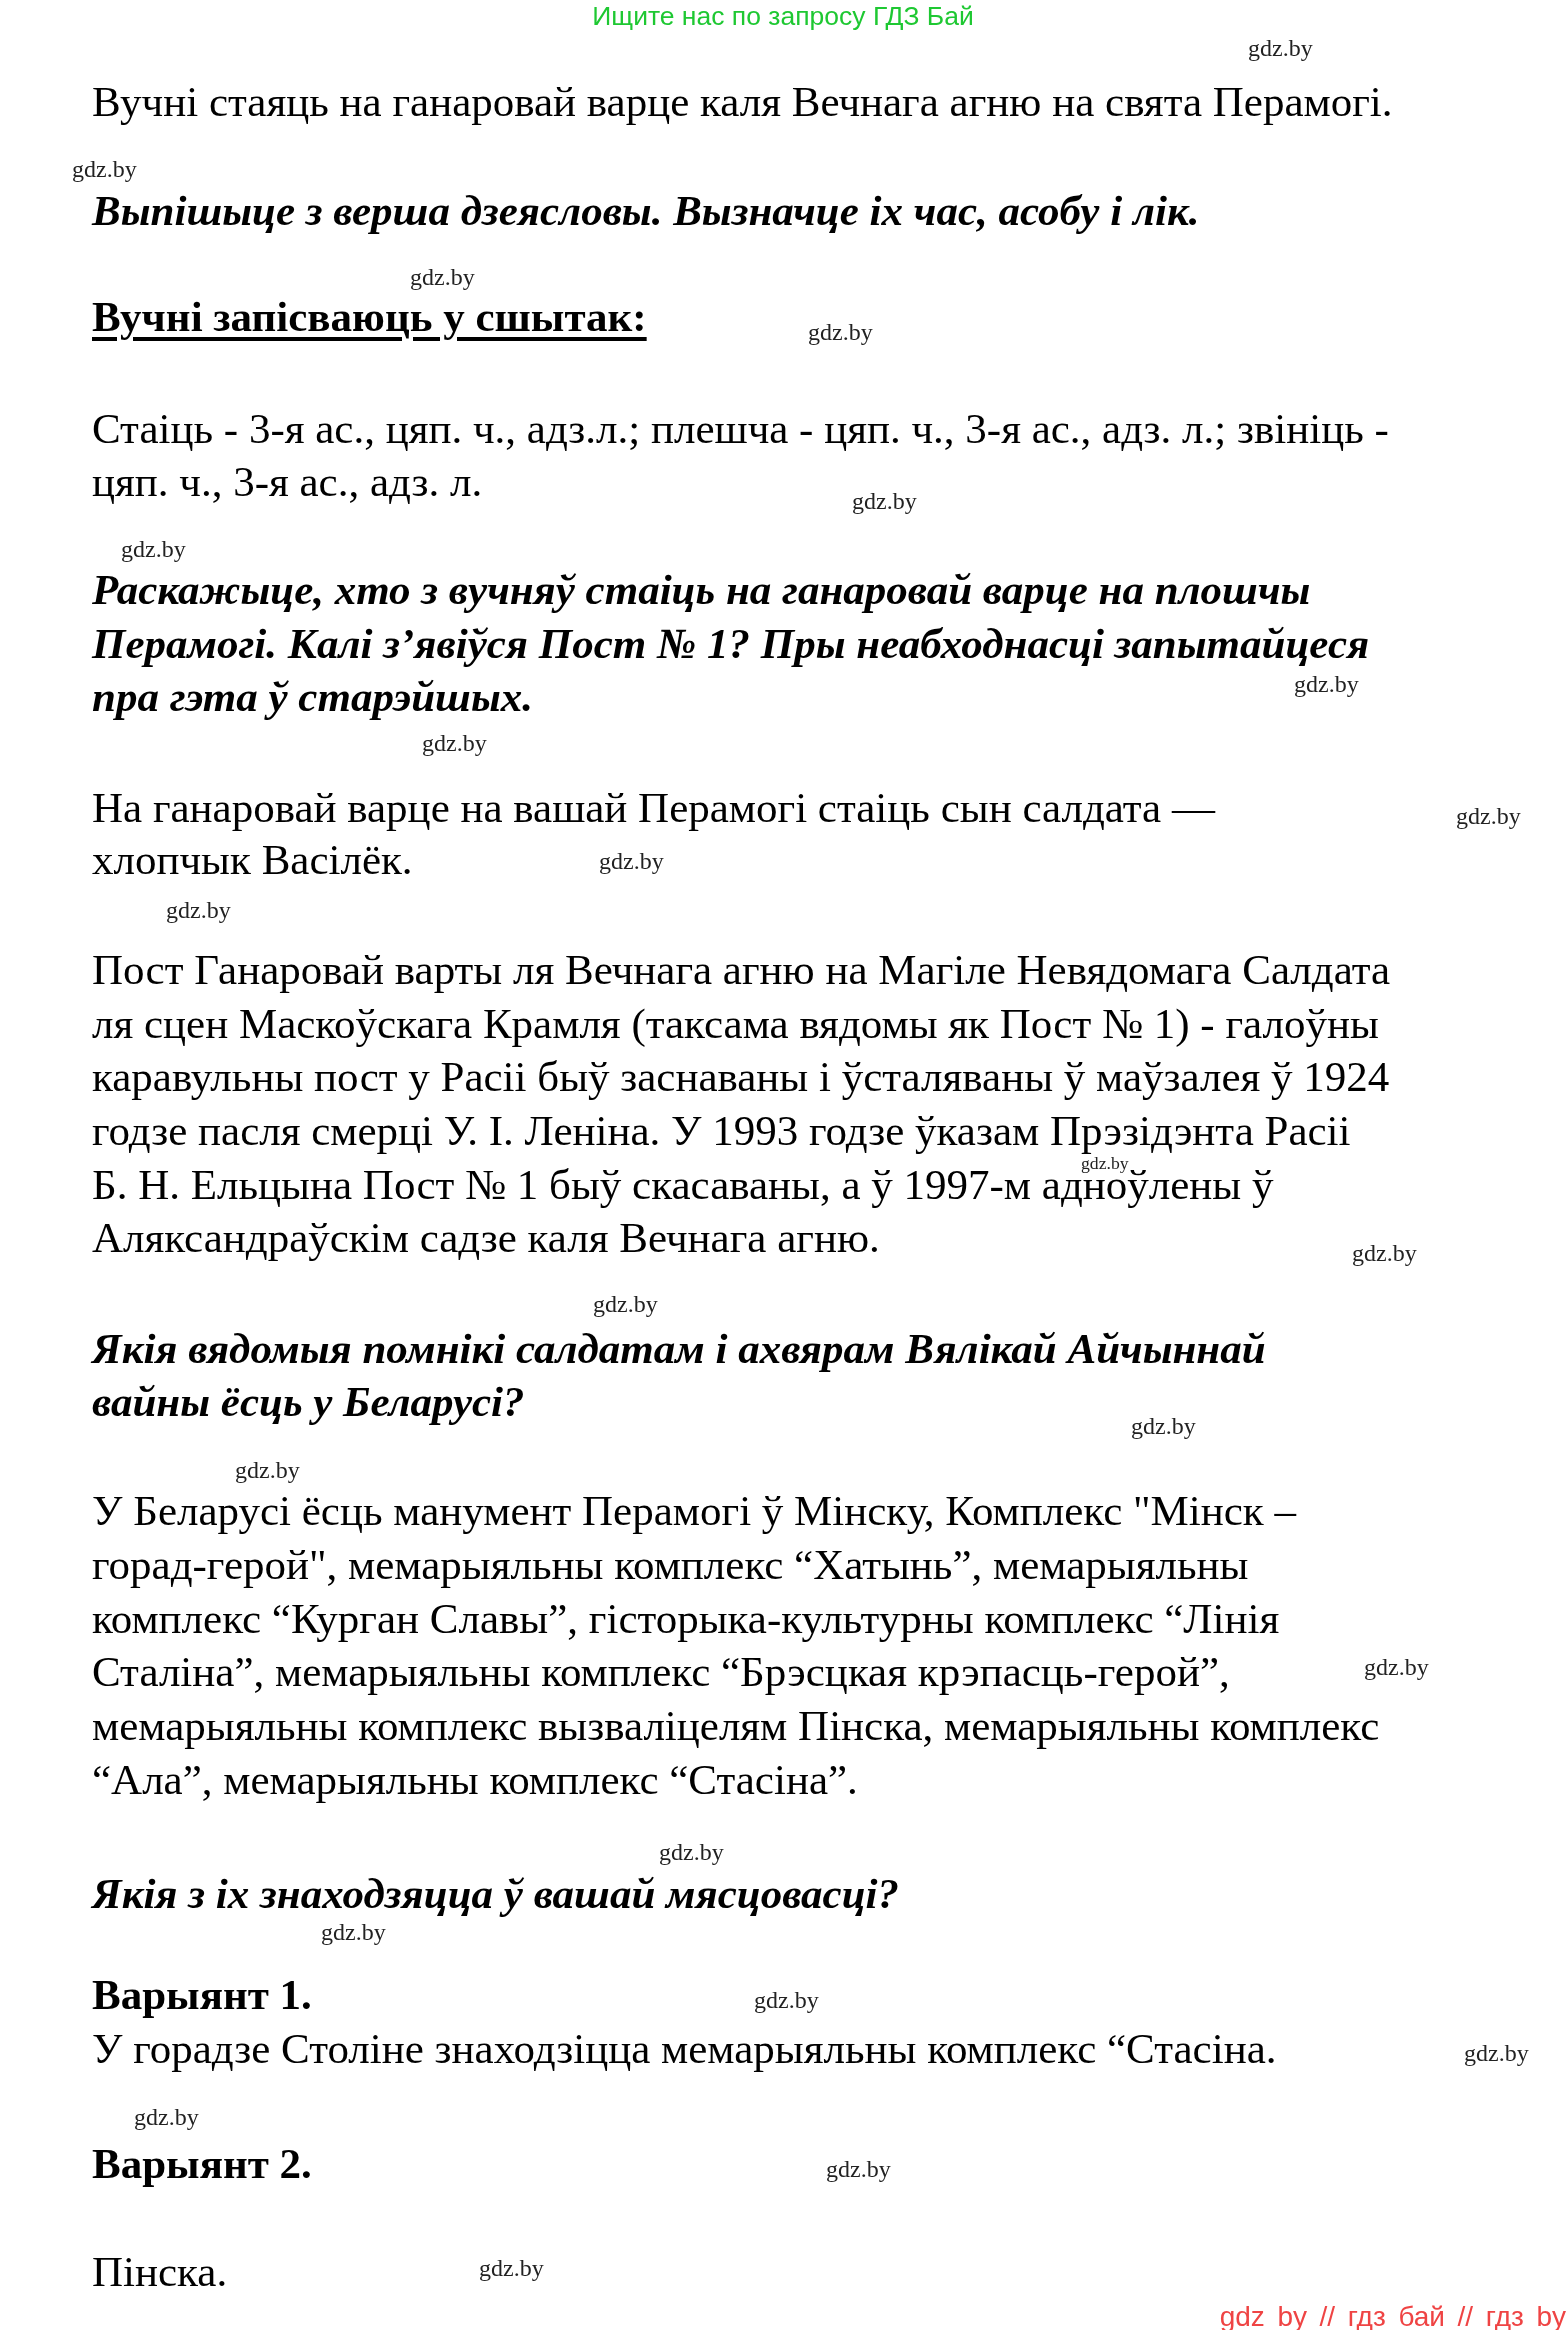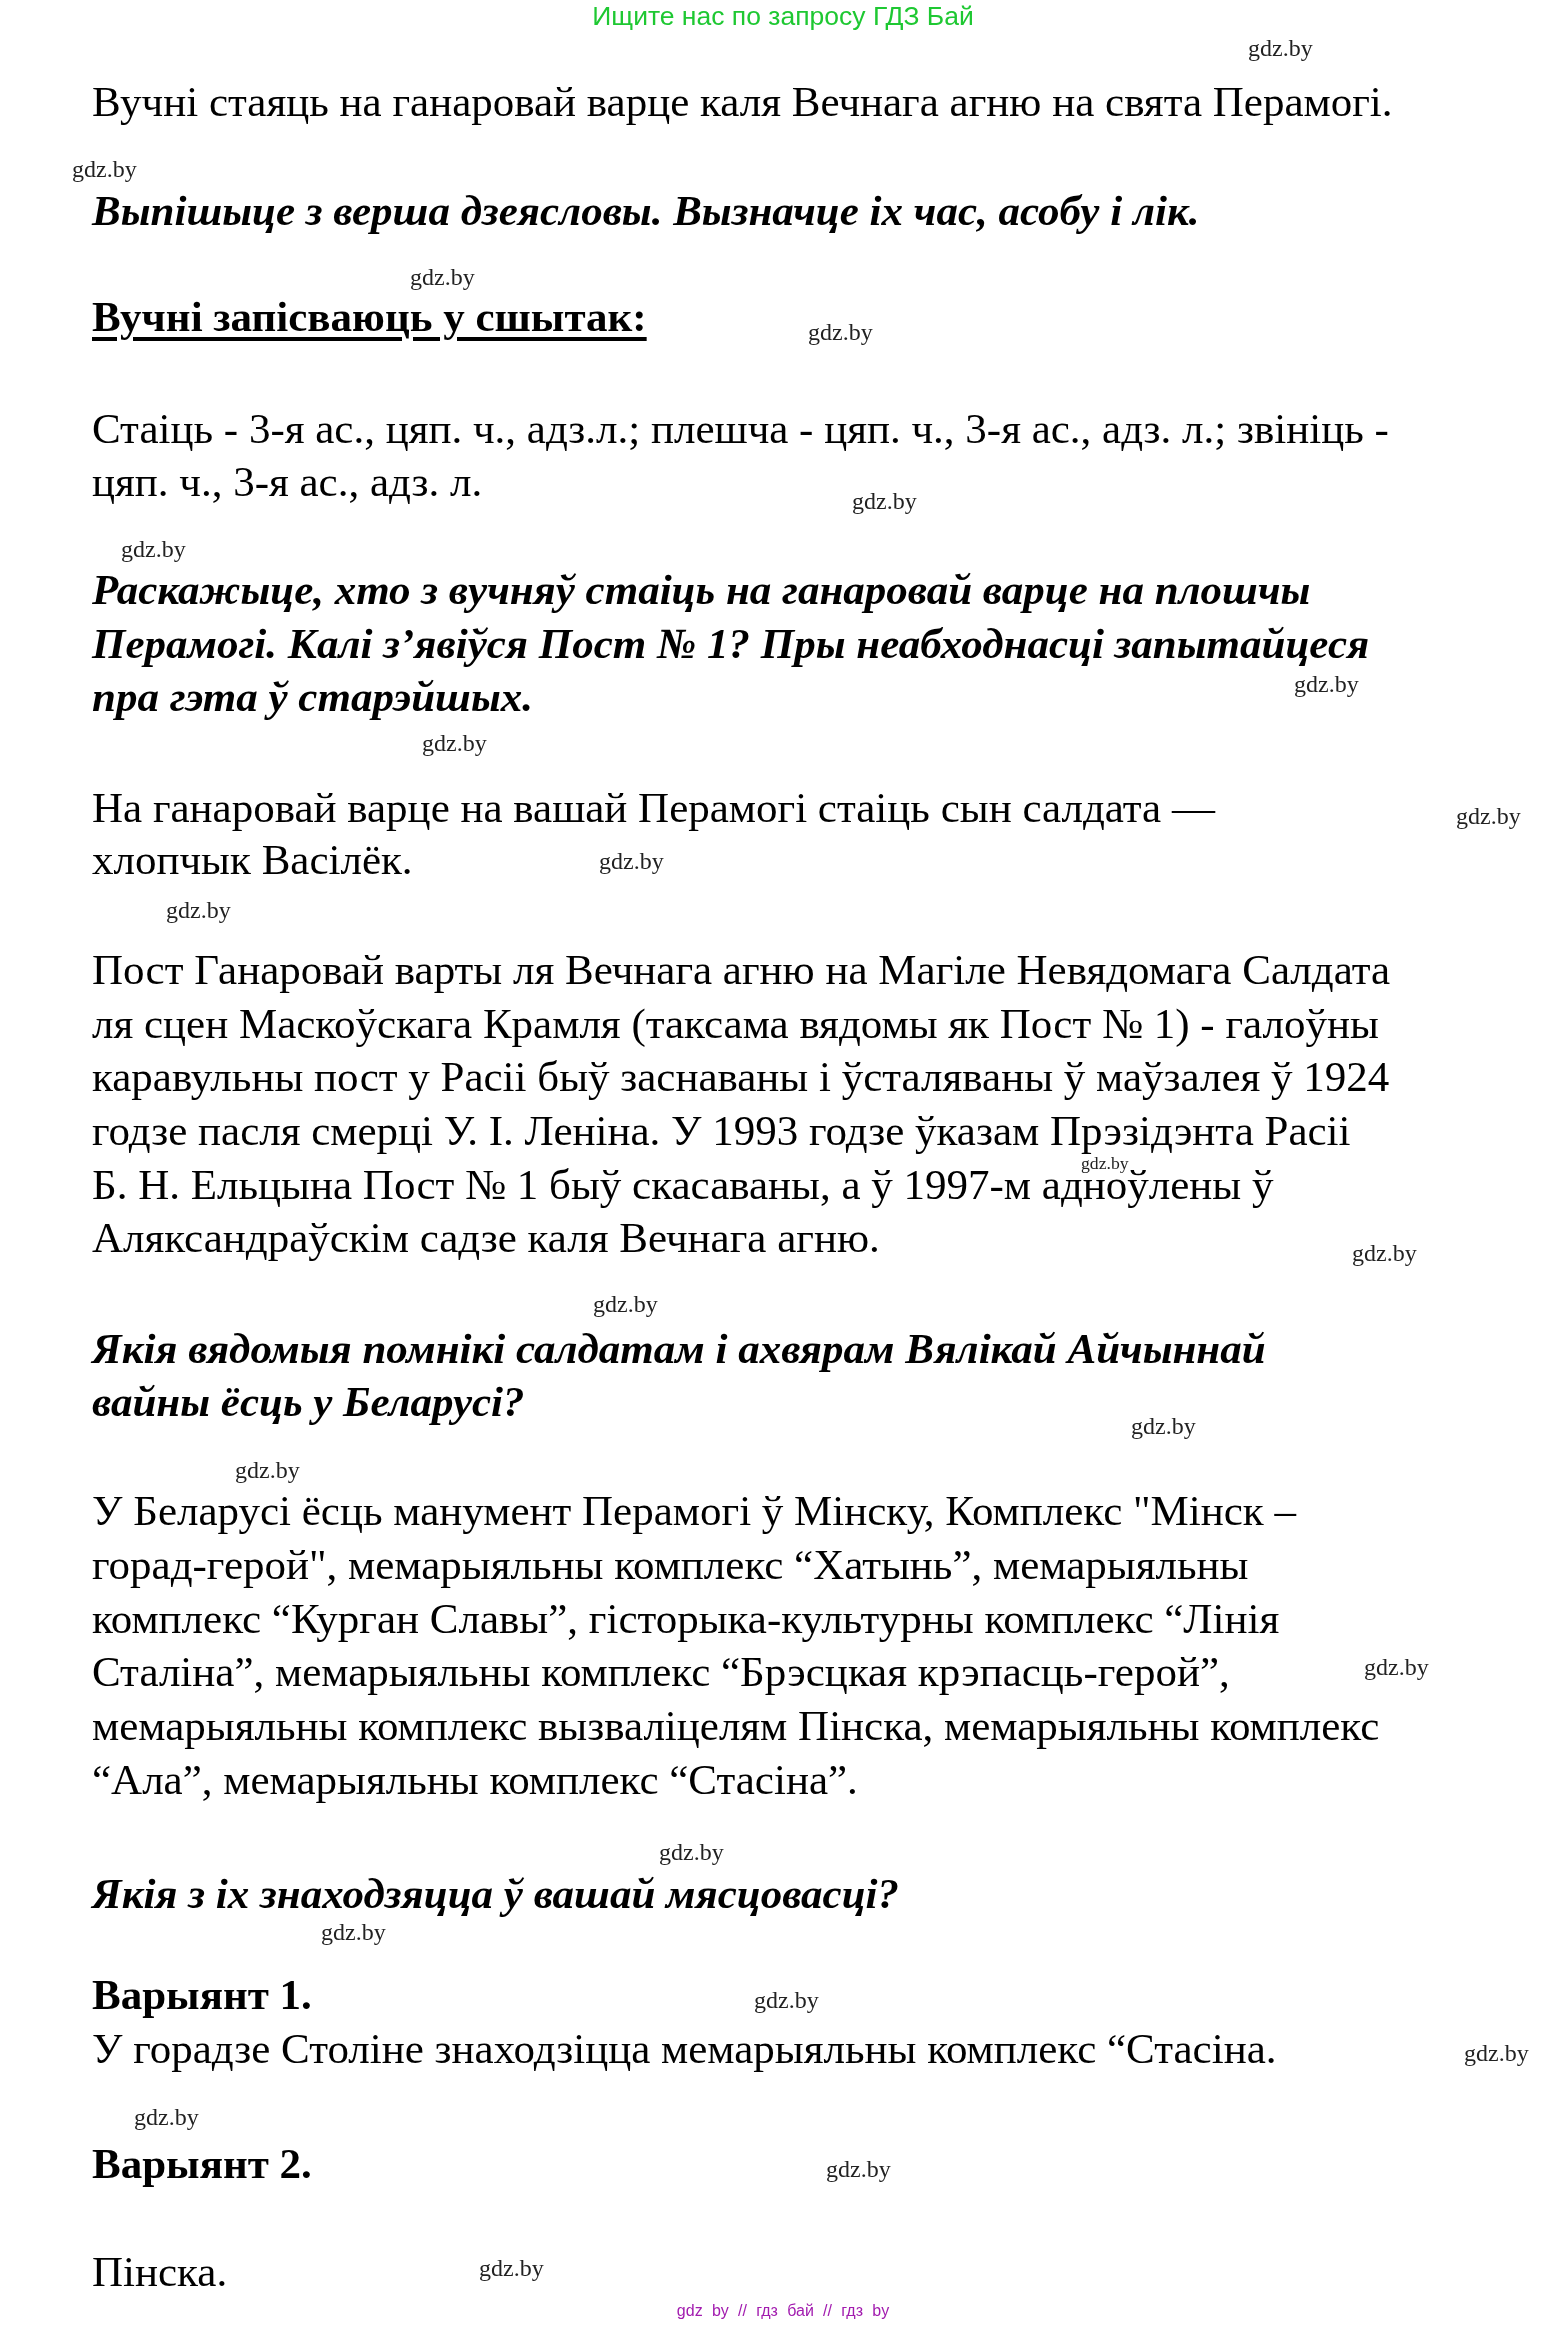--- a/index.html
+++ b/index.html
@@ -18,23 +18,23 @@
     font-family: Liberation Serif, serif;
     font-size: 24px; line-height: 1; color: #222;
   }
   .wm.sm { font-size: 17.7px; }
   .banner {
     position: absolute; top: 3.2px; left: 0; width: 1566px; text-align: center;
     font-family: "Liberation Sans", "DejaVu Sans", sans-serif;
     font-size: 26.5px; line-height: 1; color: #1ec832;
   }
   .footer {
-    position: absolute; top: 2303px; left: 0; width: 1566px; text-align: center;
+    position: absolute; top: 2303px; left: 0; width: 1566px; text-align: right;
     font-family: "Liberation Sans", "DejaVu Sans", sans-serif;
-    font-size: 16px; line-height: 1; color: #a21caf; word-spacing: 4.8px;
+    font-size: 28px; line-height: 1; color: #ef4444; word-spacing: 4.8px;
   }
 </style>
 </head>
 <body>
 
 <div class="page">
 
   <div class="banner">Ищите нас по запросу ГДЗ Бай</div>
 
   <div class="wm" style="left:1248px;top:36px">gdz.by</div>

